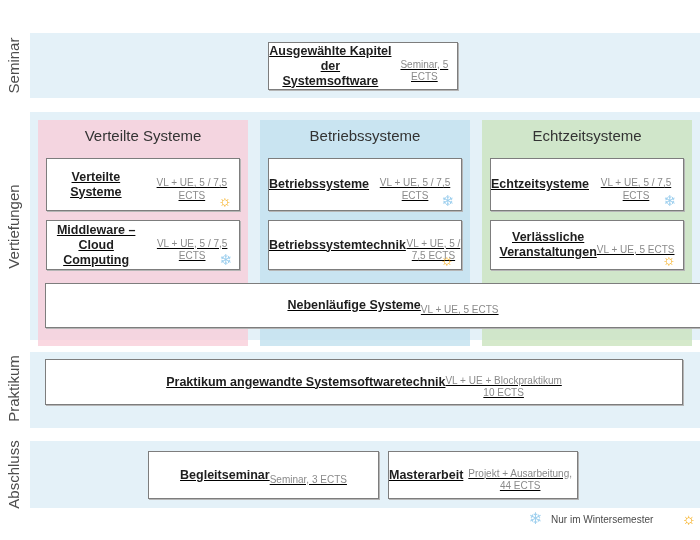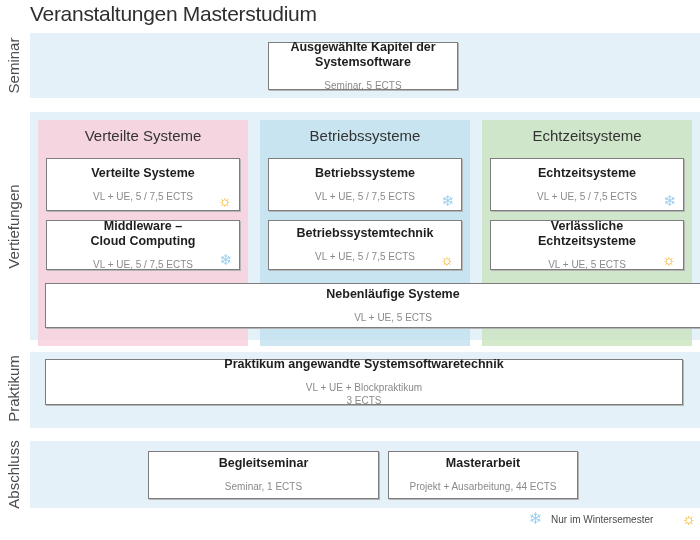--- a/index.html
+++ b/index.html
@@ -40,22 +40,22 @@
   .track-green{ left:482px; background:var(--track-green,#cae4becc); }
   .track-heading{
     position:absolute; top:7px; left:0; width:100%;
     text-align:center; font-size:15px; color:#333;
   }
 
   
   .course{
     position:absolute; background:#fff;
     border:1px solid #7d7d7d; box-shadow:1px 1px 0 #b5b5b5;
-    display:flex; flex-direction:column; align-items:center; justify-content:center;
-    text-align:center; z-index:2;
+    display:flex; flex-direction:row; align-items:center; justify-content:center;
+    text-align:center; z-index:2;text-decoration:underline;
   }
   .course-title{ font-size:12.5px; font-weight:bold; color:#1e1e1e; line-height:1.2; white-space:pre-line; }
   .course-sub{ font-size:10px; color:#8a8a8a; margin-top:10px; line-height:1.25; white-space:pre-line; }
 
   .row1{ top:38px; left:8px; width:194px; height:53px; }
   .row2{ top:100px; left:8px; width:194px; height:50px; }
 
   .seminar-course{ left:268px; top:42px; width:190px; height:48px; }
   .spanning-course{ left:45px; top:283px; width:696px; height:45px; }
   .praktikum-course{ left:45px; top:359px; width:638px; height:46px; }
@@ -77,21 +77,20 @@
   .legend-icon{ font-size:16px; line-height:1; }
   .legend-icon.winter{ color:var(--winter-icon,#9dcfee); }
   .legend-icon.summer{ color:var(--summer-icon,#f5a70a); font-weight:bold; }
   .legend-label{ font-size:10px; color:#4a4a4a; }
 </style>
 </head>
 <body>
 
 <div class="canvas">
 
-  <div class="page-title">Veranstaltungen Masterstudium</div>
 
   <div class="band band-seminar"></div>
   <div class="band band-vertiefungen"></div>
   <div class="band band-praktikum"></div>
   <div class="band band-abschluss"></div>
 
   <div class="side-label sl-seminar">
     <span>Seminar</span>
   </div>
   <div class="side-label sl-vertiefungen">
@@ -141,41 +140,41 @@
 
   <div class="track track-green">
     <div class="track-heading">Echtzeitsysteme</div>
     <div class="course row1">
       <div class="course-title">Echtzeitsysteme</div>
       <div class="course-sub">VL + UE, 5 / 7,5 ECTS</div>
       <span class="sem-icon winter">❄</span>
     </div>
     <div class="course row2">
       <div class="course-title">Verlässliche
-Echtzeitsysteme</div>
+Veranstaltungen</div>
       <div class="course-sub">VL + UE, 5 ECTS</div>
       <span class="sem-icon summer">☼</span>
     </div>
   </div>
 
   <div class="course spanning-course">
     <div class="course-title">Nebenläufige Systeme</div>
     <div class="course-sub">VL + UE, 5 ECTS</div>
     <span class="sem-icon winter">❄</span>
   </div>
 
   <div class="course praktikum-course">
     <div class="course-title">Praktikum angewandte Systemsoftwaretechnik</div>
     <div class="course-sub">VL + UE + Blockpraktikum
-3 ECTS</div>
+10 ECTS</div>
   </div>
 
   <div class="course abschluss1">
     <div class="course-title">Begleitseminar</div>
-    <div class="course-sub">Seminar, 1 ECTS</div>
+    <div class="course-sub">Seminar, 3 ECTS</div>
   </div>
   <div class="course abschluss2">
     <div class="course-title">Masterarbeit</div>
     <div class="course-sub">Projekt + Ausarbeitung, 44 ECTS</div>
   </div>
 
   <div class="legend">
     <div class="legend-item">
       <span class="legend-icon winter">❄</span>
       <span class="legend-label">Nur im Wintersemester</span>

